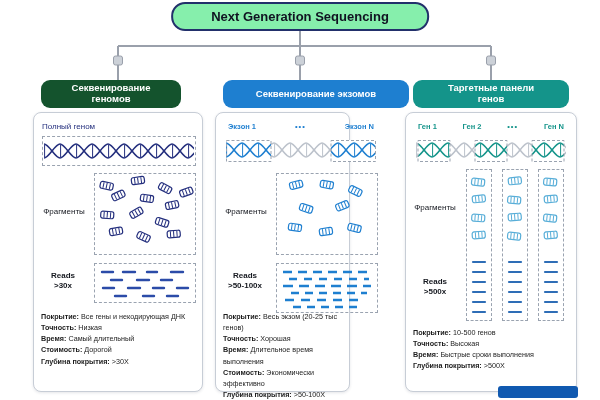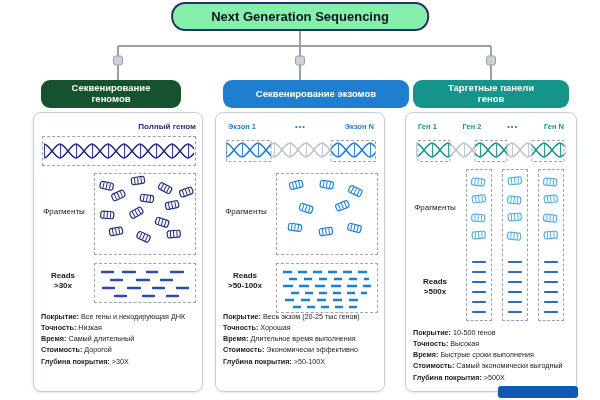--- a/index.html
+++ b/index.html
@@ -14,25 +14,25 @@
   .hdr{position:absolute;top:80px;height:28px;border-radius:9px;color:#fff;font-weight:bold;
     font-size:9.5px;display:flex;align-items:center;justify-content:center;text-align:center;
     line-height:1.15;padding:2px 24px;box-sizing:border-box;z-index:2;}
   .hdr.h1{left:41px;width:140px;background:#14532d;}
   .hdr.h2{left:223px;width:186px;background:#1e7fd0;}
   .hdr.h3{left:413px;width:156px;background:#14948a;}
 
   .card{position:absolute;top:112px;height:280px;background:#fff;border:1px solid #c7cdd6;
     border-radius:8px;box-shadow:0 1px 3px rgba(40,50,70,.12);box-sizing:border-box;z-index:2;}
   .card.c1{left:33px;width:170px;}
-  .card.c2{left:215px;width:170px;}
+  .card.c2{left:215px;width:135px;}
   .card.c3{left:405px;width:172px;}
 
-  .toplabel{position:absolute;top:9px;left:8px;width:154px;text-align:right;
-    font-size:8px;font-weight:bold;color:#232e7d;}
+  .toplabel{position:absolute;top:9px;left:8px;width:154px;text-align:left;
+    font-size:8px;font-weight:normal;color:#232e7d;}
   .toplabels{position:absolute;top:9px;left:12px;width:146px;display:flex;
     justify-content:space-between;font-size:7.5px;font-weight:bold;}
   .c2 .toplabels{color:#1e7fd0;}
   .c3 .toplabels{color:#14948a;}
   .dots{letter-spacing:1px;}
 
   .helixbox{position:absolute;top:23px;left:8px;width:154px;height:30px;
     border:1px dashed #9aa3b0;box-sizing:border-box;display:flex;align-items:center;justify-content:center;}
   .dnarow{position:absolute;top:23px;left:8px;width:154px;height:30px;
     display:flex;align-items:center;justify-content:center;}
@@ -338,20 +338,19 @@
           <line x1="6" y1="132" x2="18" y2="132"></line>
           <line x1="6" y1="142" x2="18" y2="142"></line>
         </g>
       </svg>
     </div>
 
     <div class="specs">
       <div class="spec"><span class="sl">Покрытие:</span> <span class="sv">10-500 генов</span></div>
       <div class="spec"><span class="sl">Точность:</span> <span class="sv">Высокая</span></div>
       <div class="spec"><span class="sl">Время:</span> <span class="sv">Быстрые сроки выполнения</span></div>
-      <div class="spec"><span class="sl">Стоимость:</span> <span class="sv">Самый экономически выгодный</span></div>
       <div class="spec"><span class="sl">Глубина покрытия:</span> <span class="sv">&gt;500X</span></div>
     </div>
   </div>
 
   <div class="logo-badge"></div>
 
 </div>
 
 </body></html>

